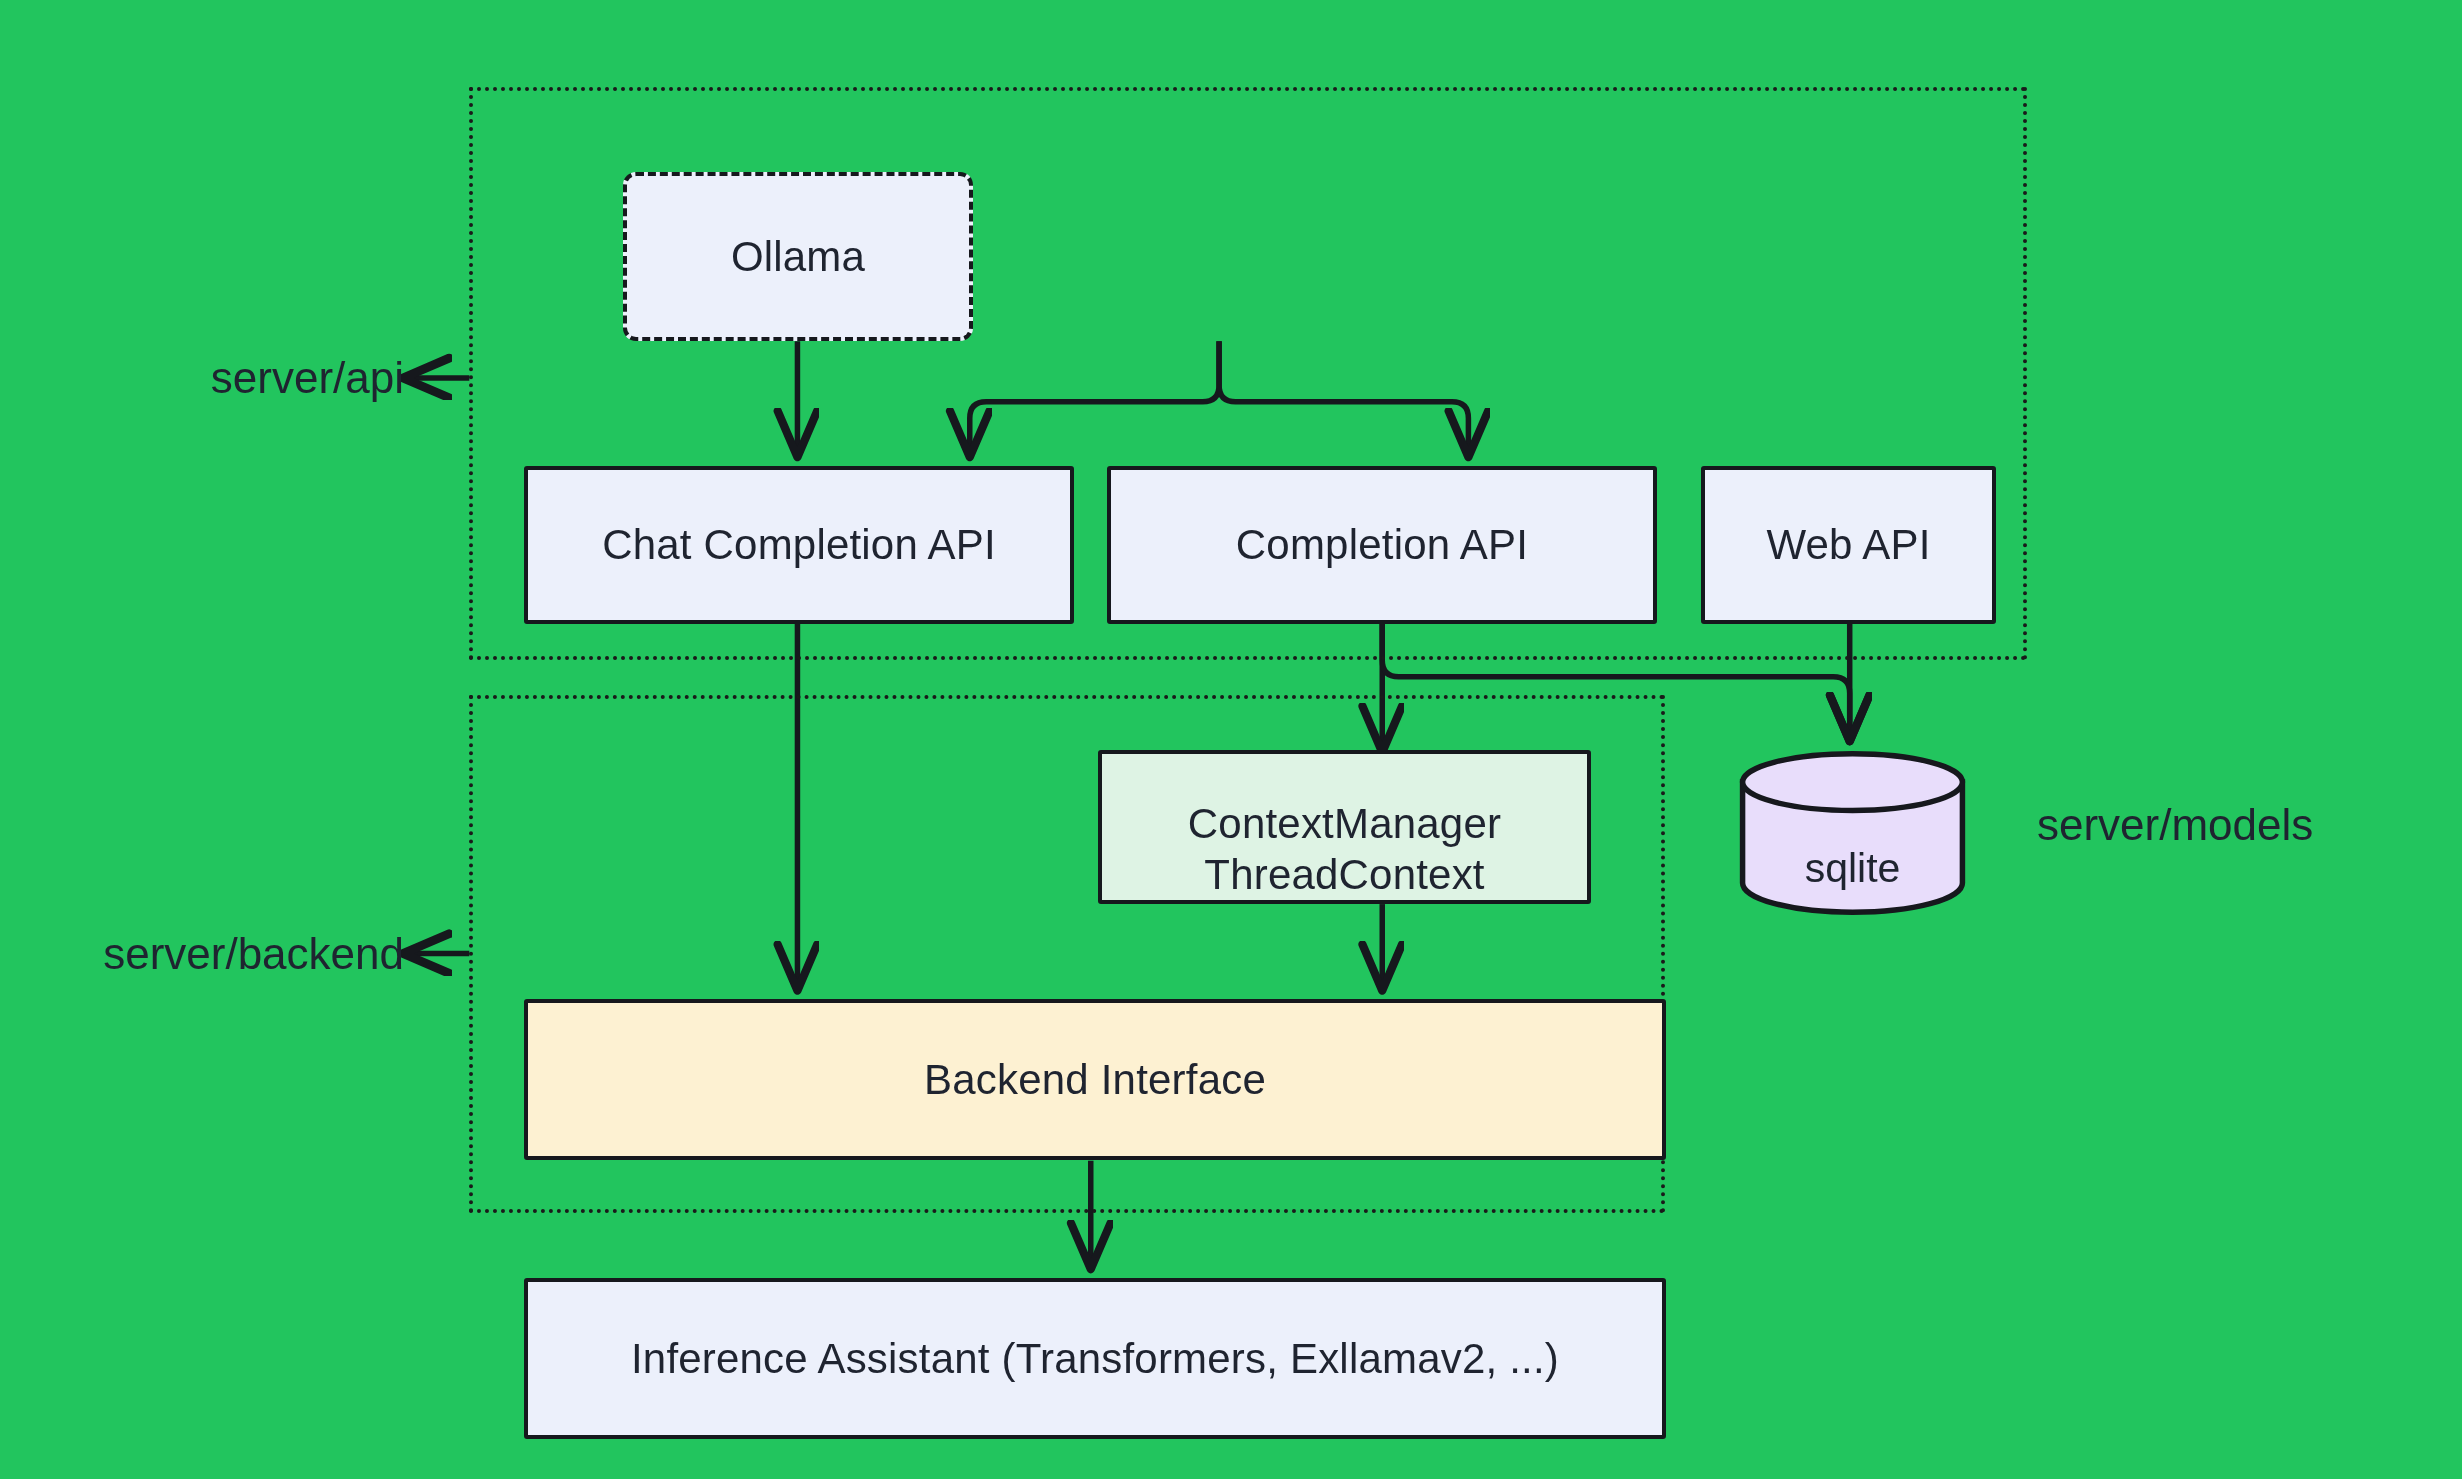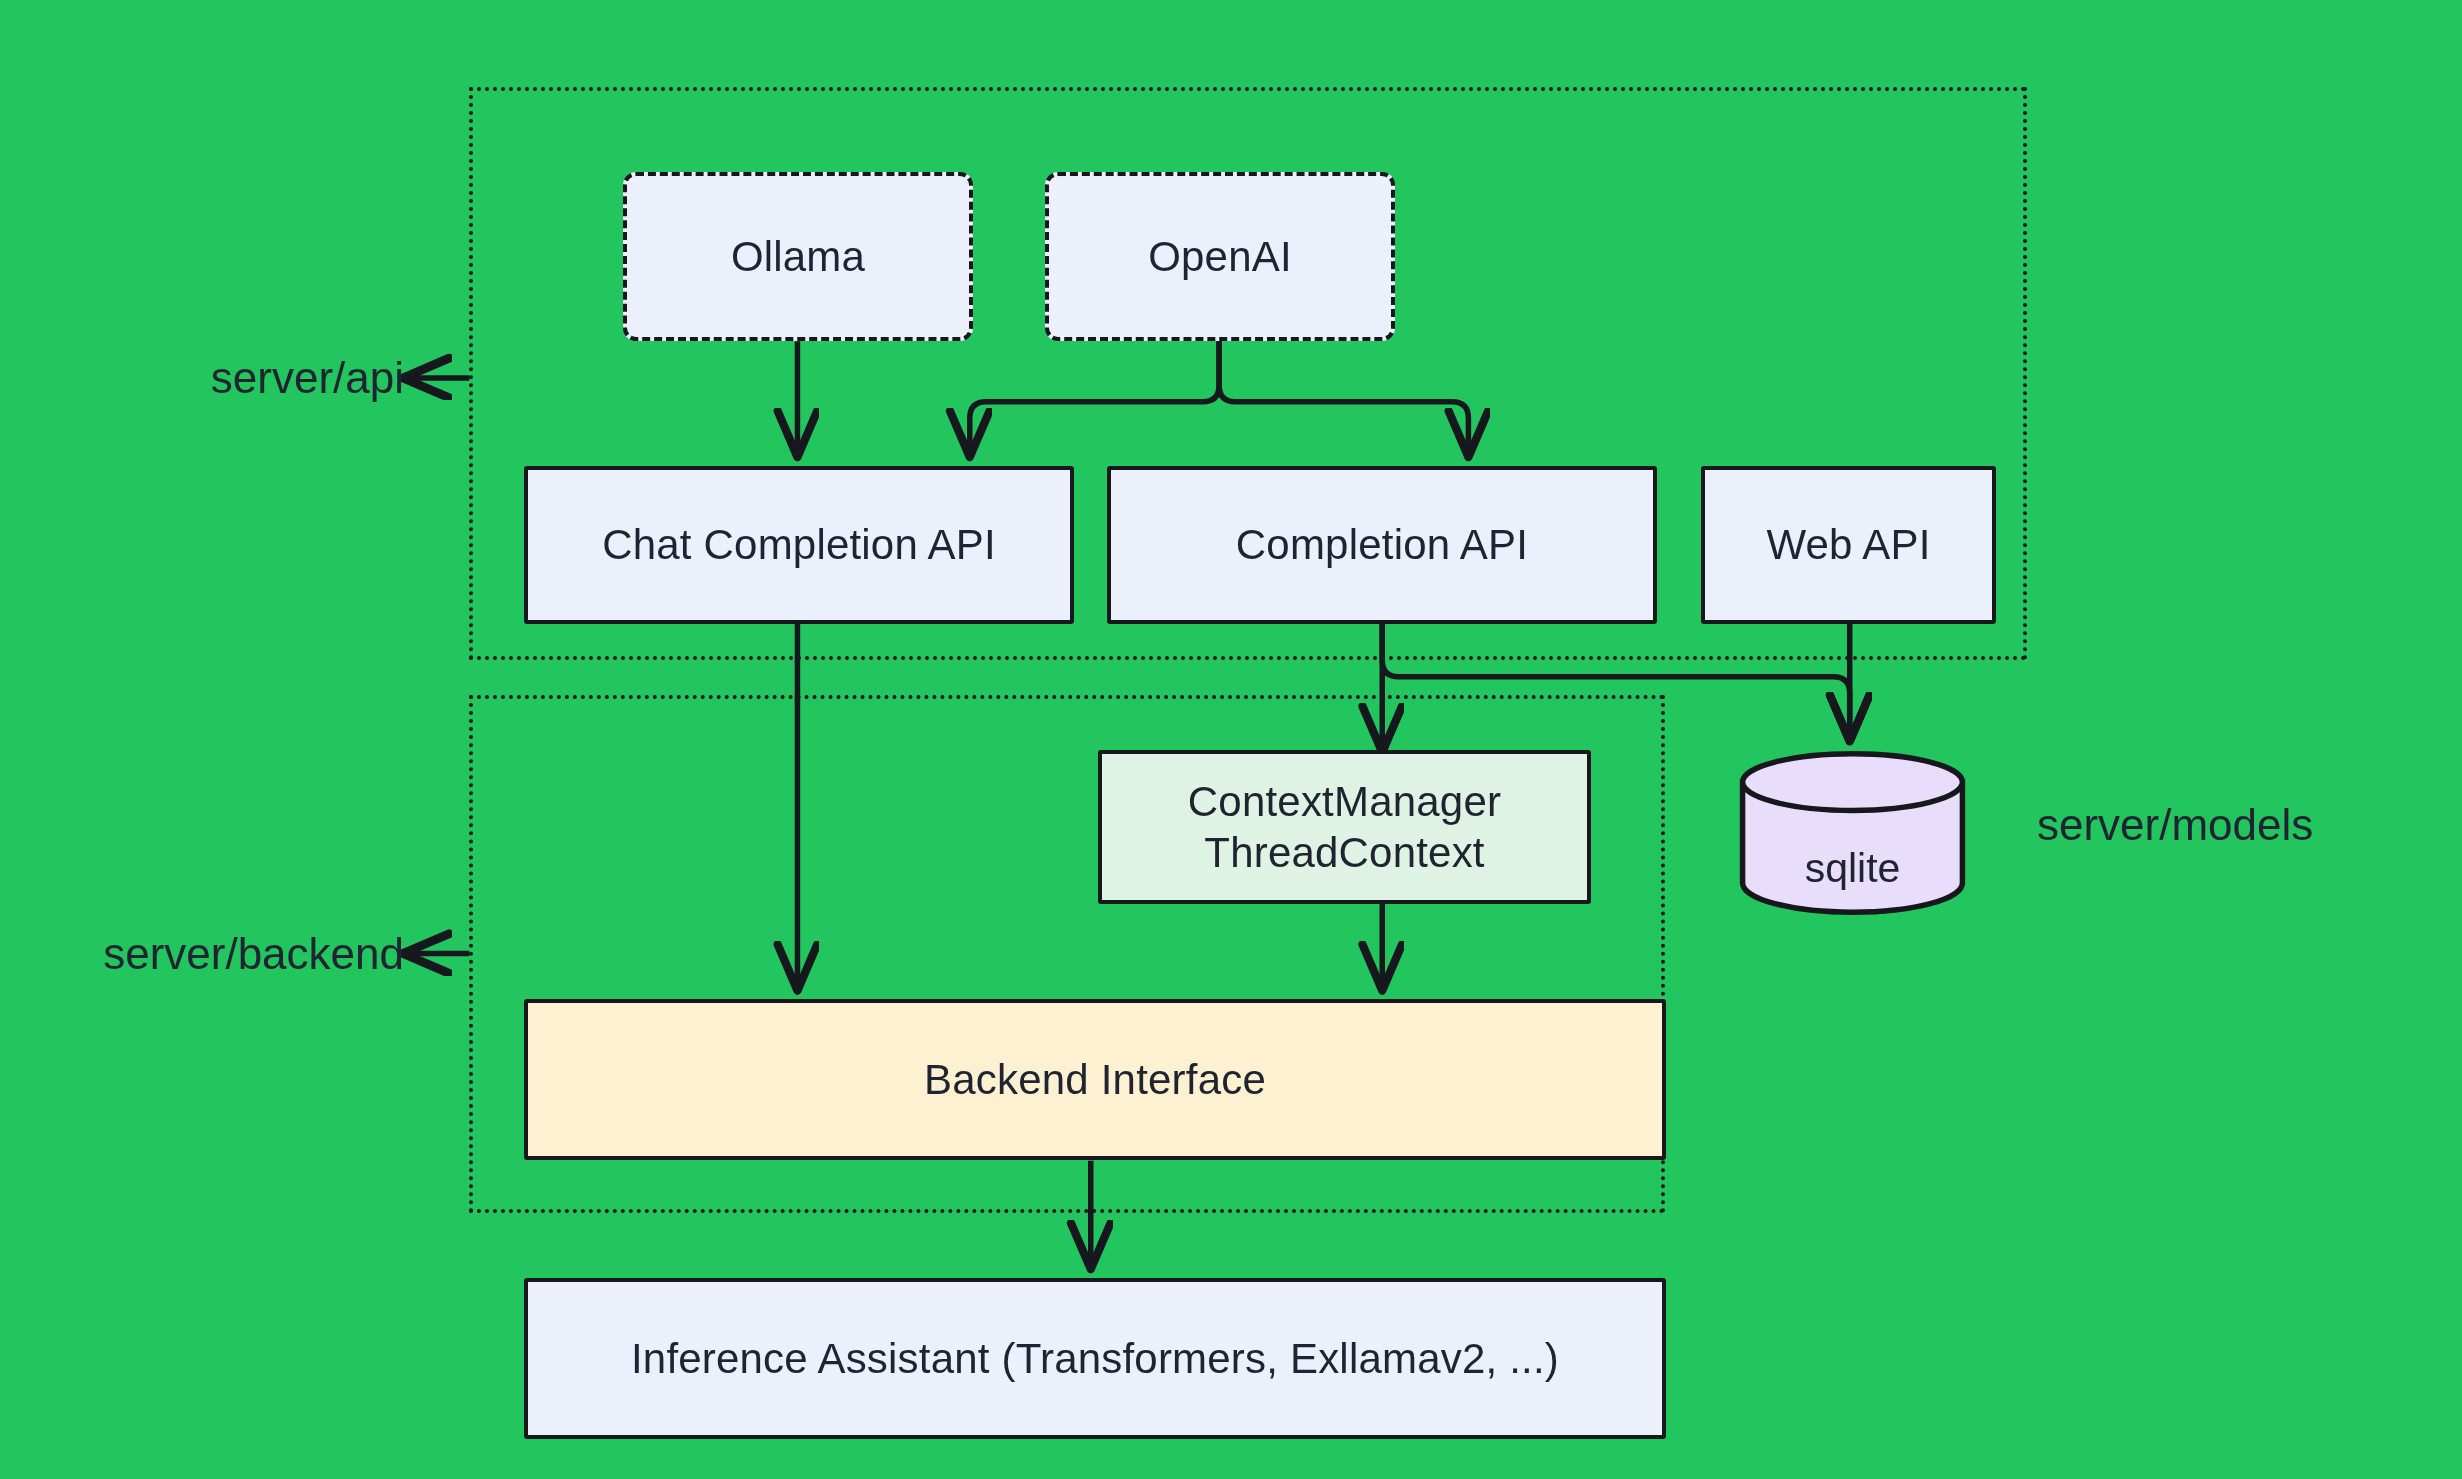--- a/index.html
+++ b/index.html
@@ -124,29 +124,28 @@
       <path d="M512,1040 L442,1040" marker-end="url(#arwL)"></path>
     </g>
   </svg>
 
   <div class="group" style="left:469px; top:87px; width:1558px; height:573px;"></div>
 
   <div class="group" style="left:469px; top:695px; width:1196px; height:518px;"></div>
 
   <div class="node dashed fill-blue" style="left:623px; top:172px; width:350px; height:169px;">Ollama</div>
 
-  <div class="node dashed fill-blue" style="left:1045px; top:172px; width:350px; height:169px;">OpenAI</div>
 
   <div class="node fill-blue" style="left:524px; top:466px; width:550px; height:158px;">Chat Completion API</div>
 
   <div class="node fill-blue" style="left:1107px; top:466px; width:550px; height:158px;">Completion API</div>
 
   <div class="node fill-blue" style="left:1701px; top:466px; width:295px; height:158px;">Web API</div>
 
-  <div class="node fill-green" style="left:1098px; top:750px; width:493px; height:154px; flex-direction:column;">
+  <div class="node fill-green" style="left:1098px; top:750px; width:493px; height:154px; flex-direction:column;justify-content:flex-end;">
     <div>ContextManager</div>
     <div>ThreadContext</div>
   </div>
 
   <div class="cylinder" style="left:1738px; top:750px; width:229px; height:165px;">
     <svg width="229" height="165" viewBox="0 0 250 180" xmlns="http://www.w3.org/2000/svg">
       <path d="M5,35 L5,145 A120,32 0 0 0 245,145 L245,35 Z" fill="#e8ddfb" stroke="#16181d" stroke-width="6"></path>
       <ellipse cx="125" cy="35" rx="120" ry="31" fill="#e8ddfb" stroke="#16181d" stroke-width="6"></ellipse>
     </svg>
     <div class="cyl-label" style="top:95px;">sqlite</div>

